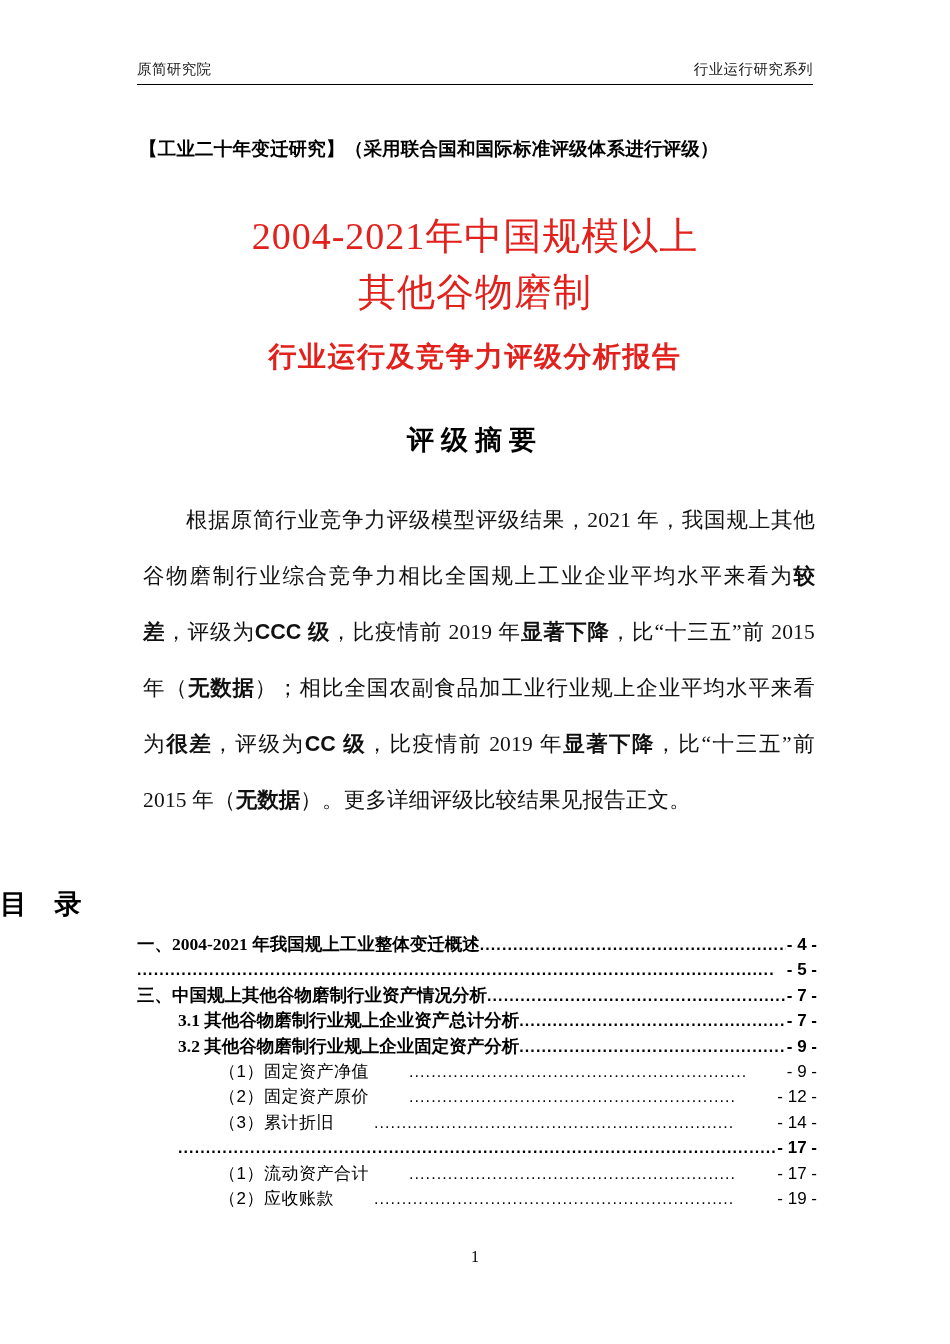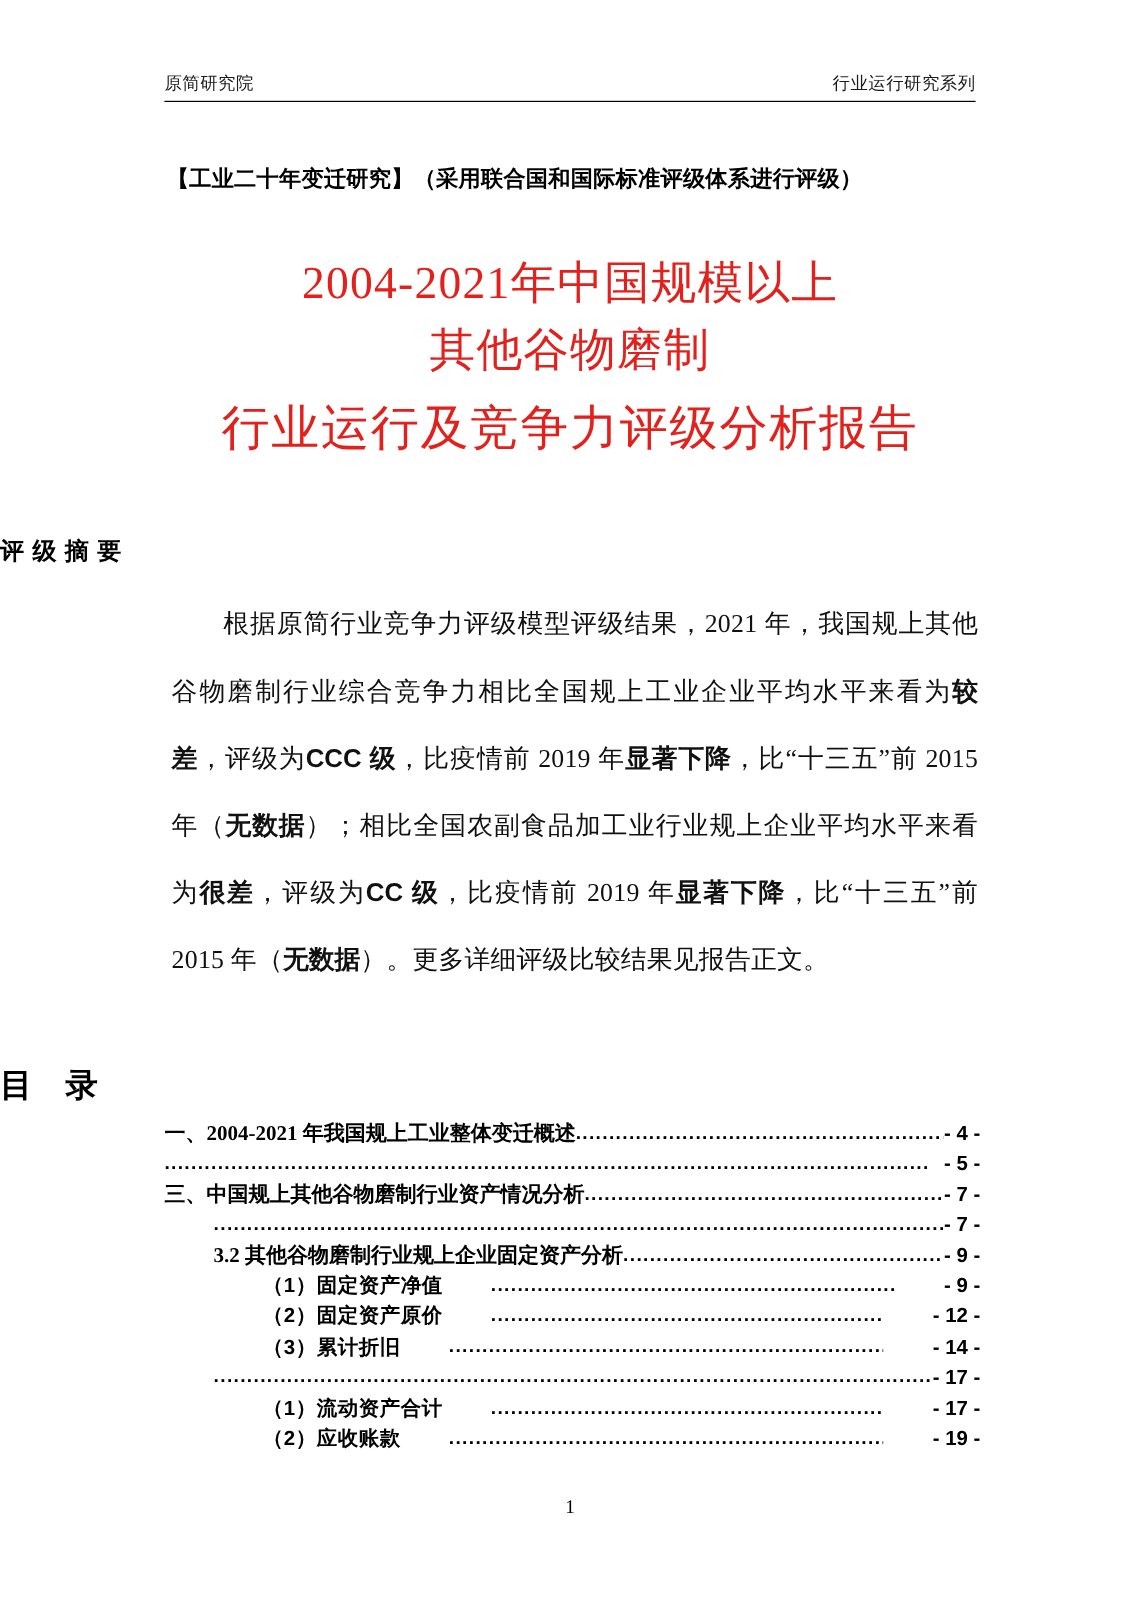--- a/index.html
+++ b/index.html
@@ -71,37 +71,37 @@
   }
   .main-title .t1,
   .main-title .t2 {
     font-family: "Liberation Serif", serif;
     font-size: 38px;
     line-height: 56px;
     letter-spacing: 1px;
   }
   .main-title .t3 {
     font-family: "Liberation Sans", sans-serif;
-    font-weight: normal;
-    font-size: 40px;
+    font-weight: bold;
+    font-size: 28px;
     line-height: 62px;
     letter-spacing: 1.5px;
     margin-top: 6px;
   }
 
   
   .summary-heading {
     position: absolute;
-    top: 446px;
-    left: 0;
-    width: 950px;
-    text-align: left;
-    font-family: "Liberation Sans", sans-serif;
-    font-weight: bold;
-    font-size: 20px;
+    top: 422px;
+    left: 0;
+    width: 950px;
+    text-align: center;
+    font-family: "Liberation Sans", sans-serif;
+    font-weight: bold;
+    font-size: 27px;
     letter-spacing: 7px;
     color: #000;
   }
 
   
   .summary-body {
     position: absolute;
     top: 492px;
     left: 143px;
     width: 672px;
@@ -176,21 +176,21 @@
     font-weight: bold;
   }
   .toc-row.lvl2 {
     padding-left: 41px;
     font-family: "Liberation Serif", serif;
     font-weight: bold;
   }
   .toc-row.lvl3 {
     padding-left: 82px;
     font-family: "Liberation Sans", sans-serif;
-    font-weight: bold;
+    font-weight: normal;
     font-size: 17px;
     gap: 40px;
   }
   .toc-row.lvl3 .toc-text { letter-spacing: 0.5px; }
 
   
   .page-number {
     position: absolute;
     top: 1248px;
     left: 0;
@@ -234,20 +234,21 @@
       <div class="toc-row lvl1">
         <span class="toc-dots">...................................................................................................................</span>
         <span class="toc-page">- 5 -</span>
       </div>
       <div class="toc-row lvl1">
         <span class="toc-text">三、中国规上其他谷物磨制行业资产情况分析</span>
         <span class="toc-dots">...................................................................................................................</span>
         <span class="toc-page">- 7 -</span>
       </div>
       <div class="toc-row lvl2">
+        <span class="toc-text">3.1 其他谷物磨制行业规上企业资产总计分析</span>
         <span class="toc-dots">...................................................................................................................</span>
         <span class="toc-page">- 7 -</span>
       </div>
       <div class="toc-row lvl2">
         <span class="toc-text">3.2 其他谷物磨制行业规上企业固定资产分析</span>
         <span class="toc-dots">...................................................................................................................</span>
         <span class="toc-page">- 9 -</span>
       </div>
       <div class="toc-row lvl3">
         <span class="toc-text">（1）固定资产净值</span>

